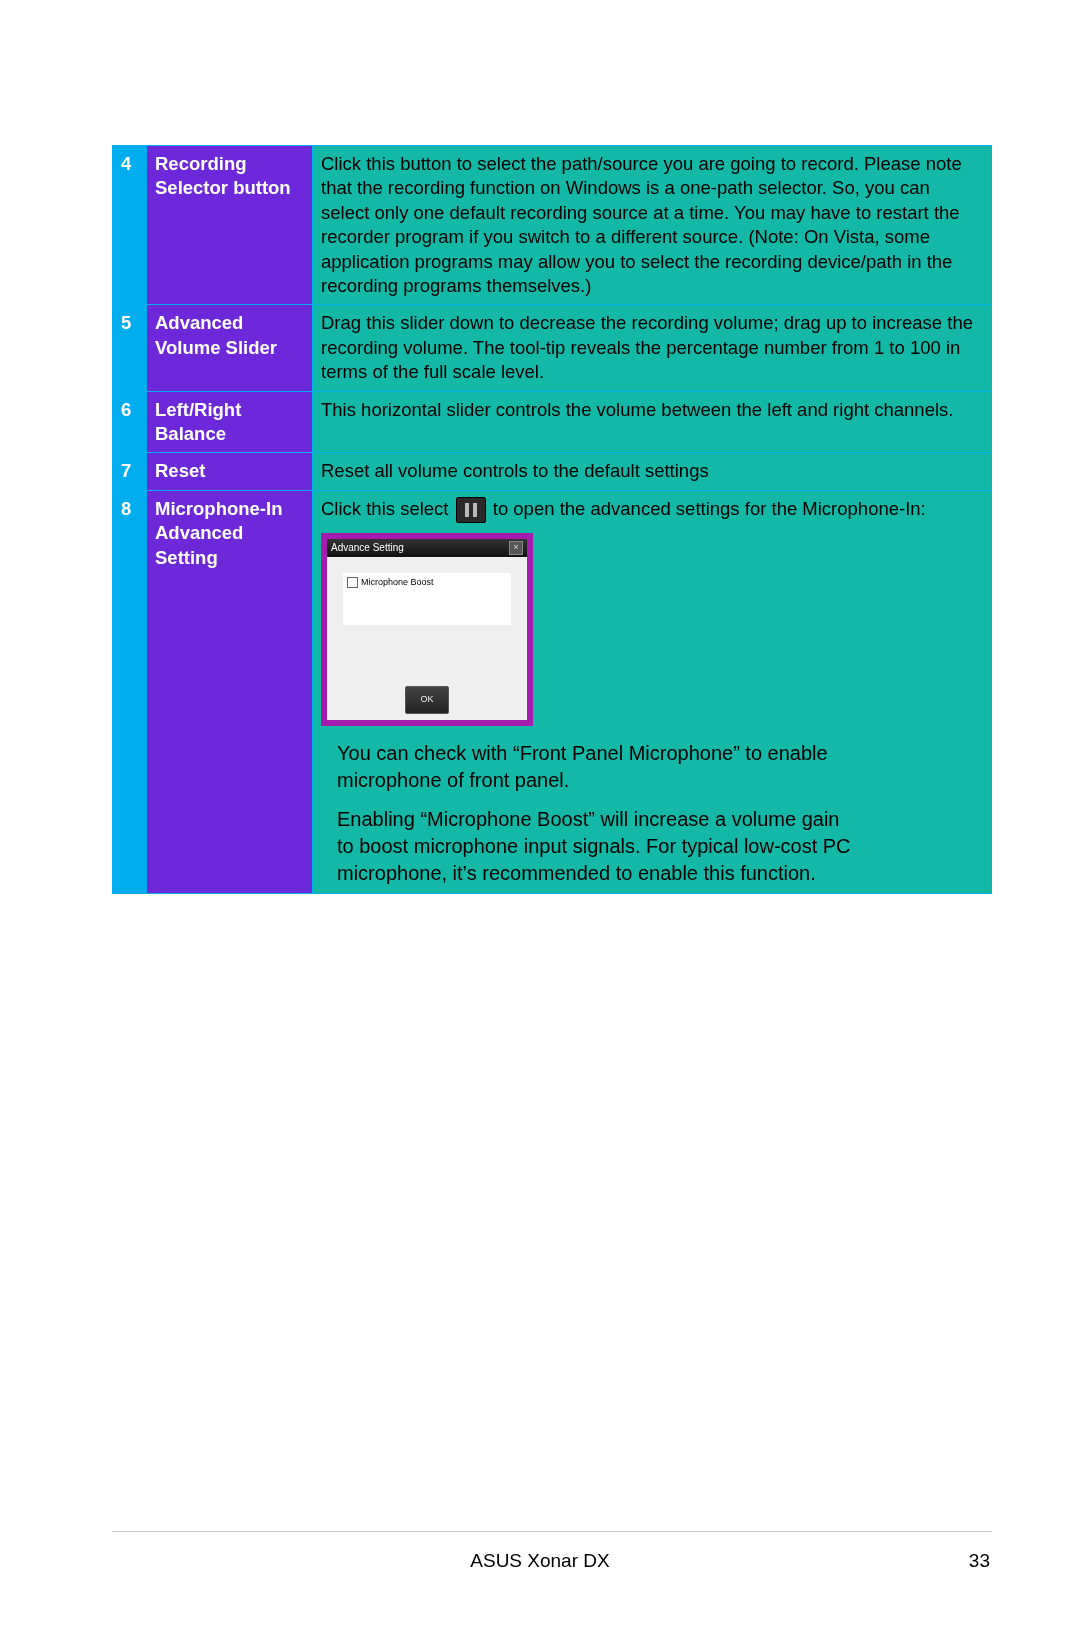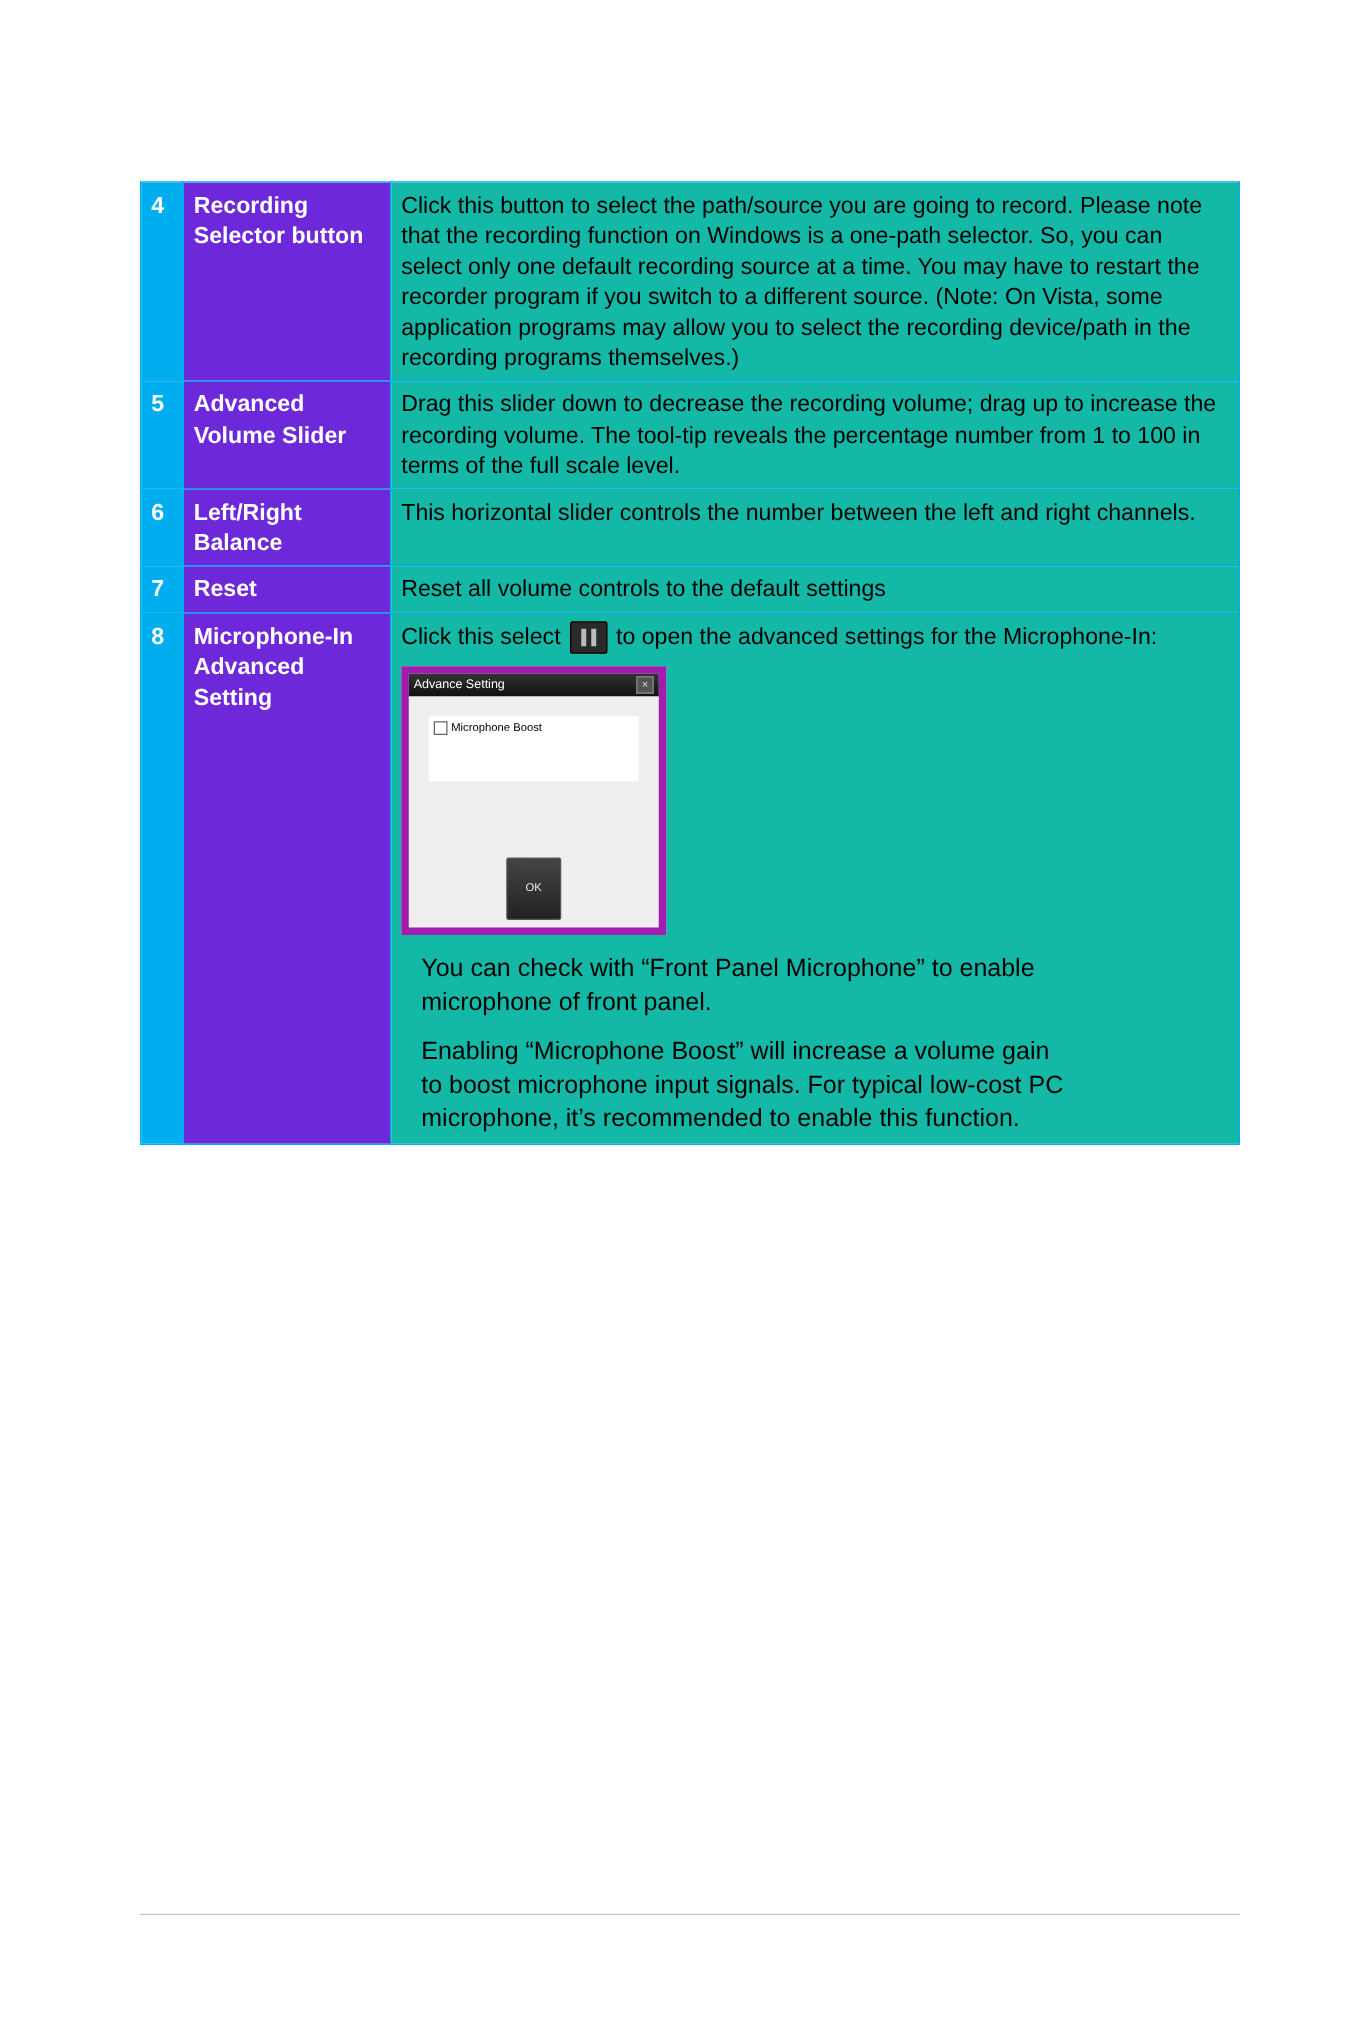--- a/index.html
+++ b/index.html
@@ -116,21 +116,21 @@
     border: 1px solid #666;
     display: inline-block;
   }
   .dialog .footer {
     text-align: center;
     padding: 4px 0 6px 0;
   }
   .dialog .ok {
     display: inline-block;
     font-size: 9px;
-    padding: 18px 14px;
+    padding: 7px 14px;
     border: 1px solid #555;
     background: linear-gradient(#444,#222);
     color: #eee;
     border-radius: 2px;
     margin-top: 41px;
   }
   .para {
     margin: 12px 0 0 16px;
     font-size: 20px;
     line-height: 1.35;
@@ -179,21 +179,21 @@
         <td class="desc">Click this button to select the path/source you are going to record. Please note that the recording function on Windows is a one-path selector. So, you can select only one default recording source at a time. You may have to restart the recorder program if you switch to a different source. (Note: On Vista, some application programs may allow you to select the recording device/path in the recording programs themselves.)</td>
       </tr>
       <tr>
         <td class="num">5</td>
         <td class="label">Advanced Volume Slider</td>
         <td class="desc">Drag this slider down to decrease the recording volume; drag up to increase the recording volume. The tool-tip reveals the percentage number from 1 to 100 in terms of the full scale level.</td>
       </tr>
       <tr>
         <td class="num">6</td>
         <td class="label">Left/Right Balance</td>
-        <td class="desc">This horizontal slider controls the number between the left and right channels.</td>
+        <td class="desc">This horizontal slider controls the volume between the left and right channels.</td>
       </tr>
       <tr>
         <td class="num">7</td>
         <td class="label">Reset</td>
         <td class="desc">Reset all volume controls to the default settings</td>
       </tr>
       <tr>
         <td class="num">8</td>
         <td class="label">Microphone-In Advanced Setting</td>
         <td class="desc">
@@ -218,13 +218,17 @@
           </div>
 
           <div class="para">You can check with “Front Panel Microphone” to enable microphone of front panel.</div>
           <div class="para">Enabling “Microphone Boost” will increase a volume gain to boost microphone input signals. For typical low-cost PC microphone, it’s recommended to  enable this function.</div>
         </td>
       </tr>
     </tbody>
   </table>
 
   <div class="page-footer"></div>
+  <div class="footer-text">
+    <span class="prod">ASUS Xonar DX</span>
+    <span class="pg">33</span>
+  </div>
 </div>
 
 </body></html>

